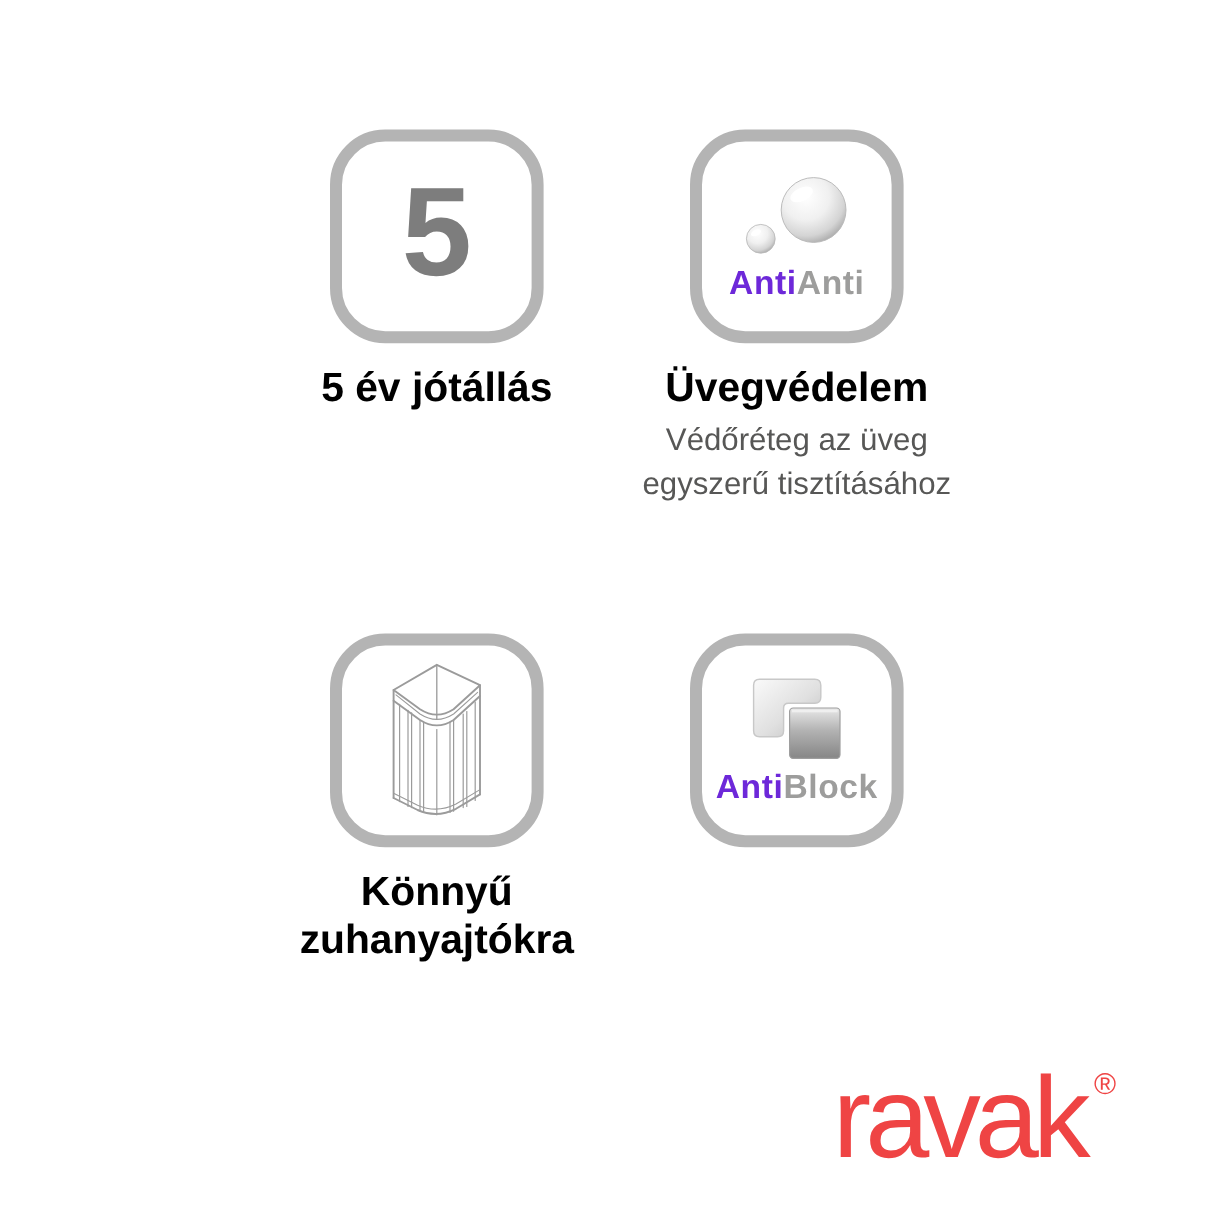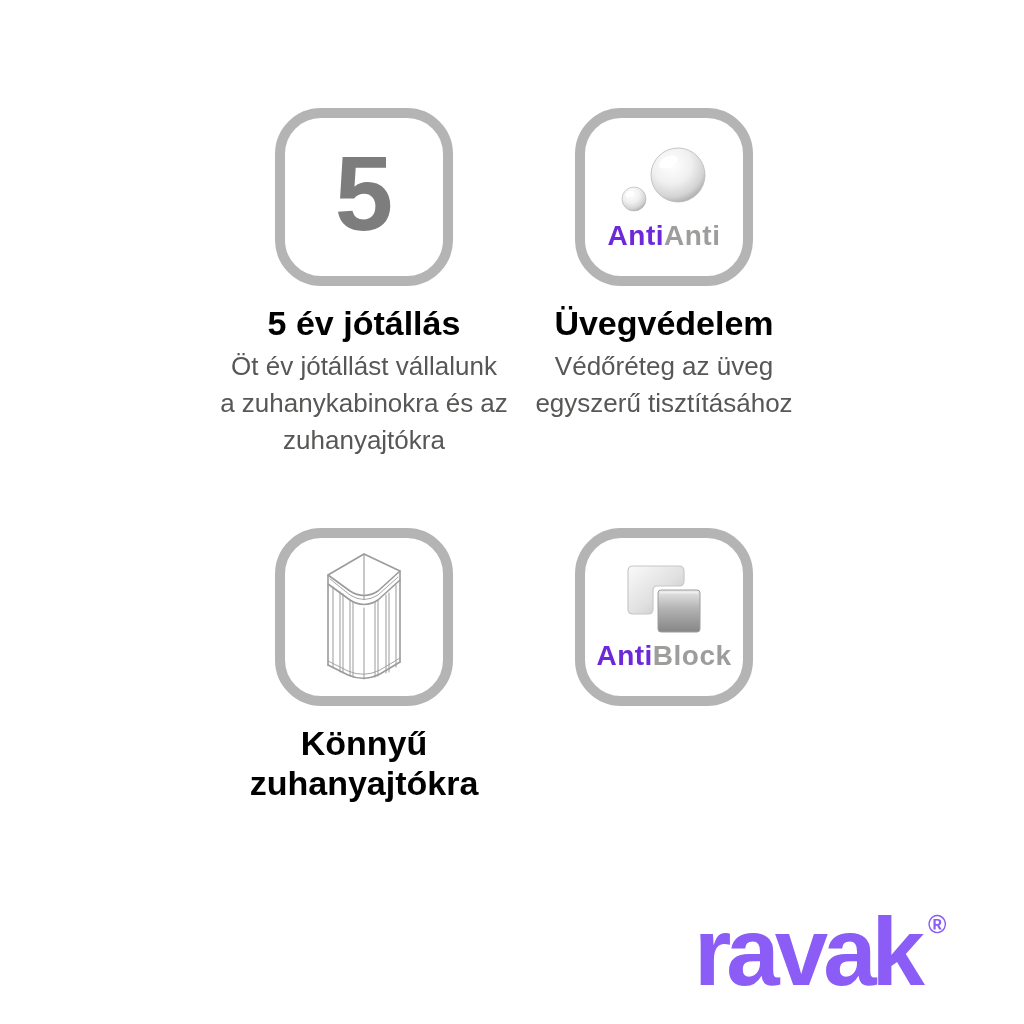--- a/index.html
+++ b/index.html
@@ -68,24 +68,24 @@
     margin: 5px 0 0 0;
     font-size: 26px;
     line-height: 37px;
     color: #575756;
     white-space: pre;
   }
 
   .logo {
     position: absolute;
     left: 694px;
-    top: 904px;
-    color: #8b5cf6;
+    top: 884px;
+    color: #ef4444;
     font-size: 96px;
-    font-weight: bold;
+    font-weight: normal;
     letter-spacing: -5px;
     line-height: 1;
     white-space: nowrap;
   }
   .logo .rmark {
     font-size: 25px;
     letter-spacing: 0;
     position: relative;
     top: -52px;
     left: 8px;
@@ -94,23 +94,20 @@
 </head>
 <body>
 
 <div class="canvas">
 
   <section class="tile tile-1">
     <div class="iconbox">
       <div class="big-number">5</div>
     </div>
     <h2 class="title">5 év jótállás</h2>
-    <p class="desc">Öt év jótállást vállalunk
-a zuhanykabinokra és az
-zuhanyajtókra</p>
   </section>
 
   <section class="tile tile-2">
     <div class="iconbox">
       <svg width="112" height="72" viewBox="0 0 112 72">
         <defs>
           <radialGradient id="bub" cx="38%" cy="30%" r="80%">
             <stop offset="0%" stop-color="#ffffff"></stop>
             <stop offset="45%" stop-color="#f0f0f0"></stop>
             <stop offset="75%" stop-color="#d4d4d4"></stop>

